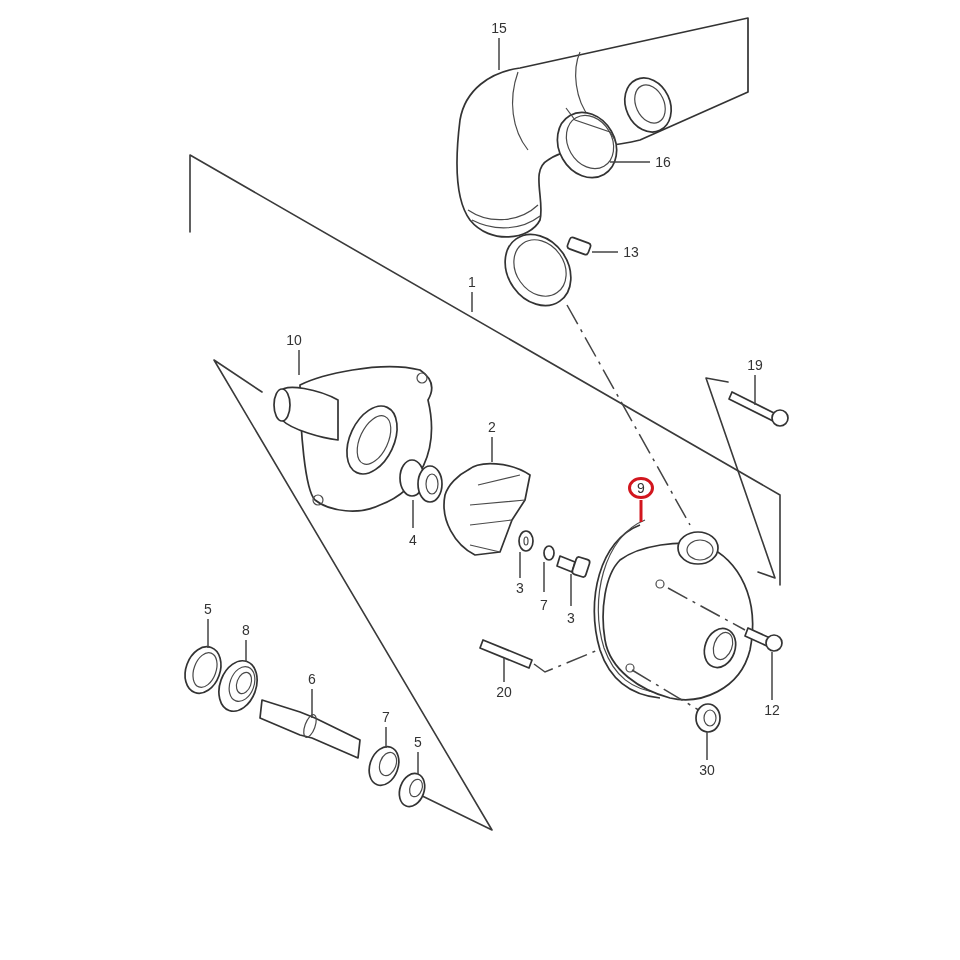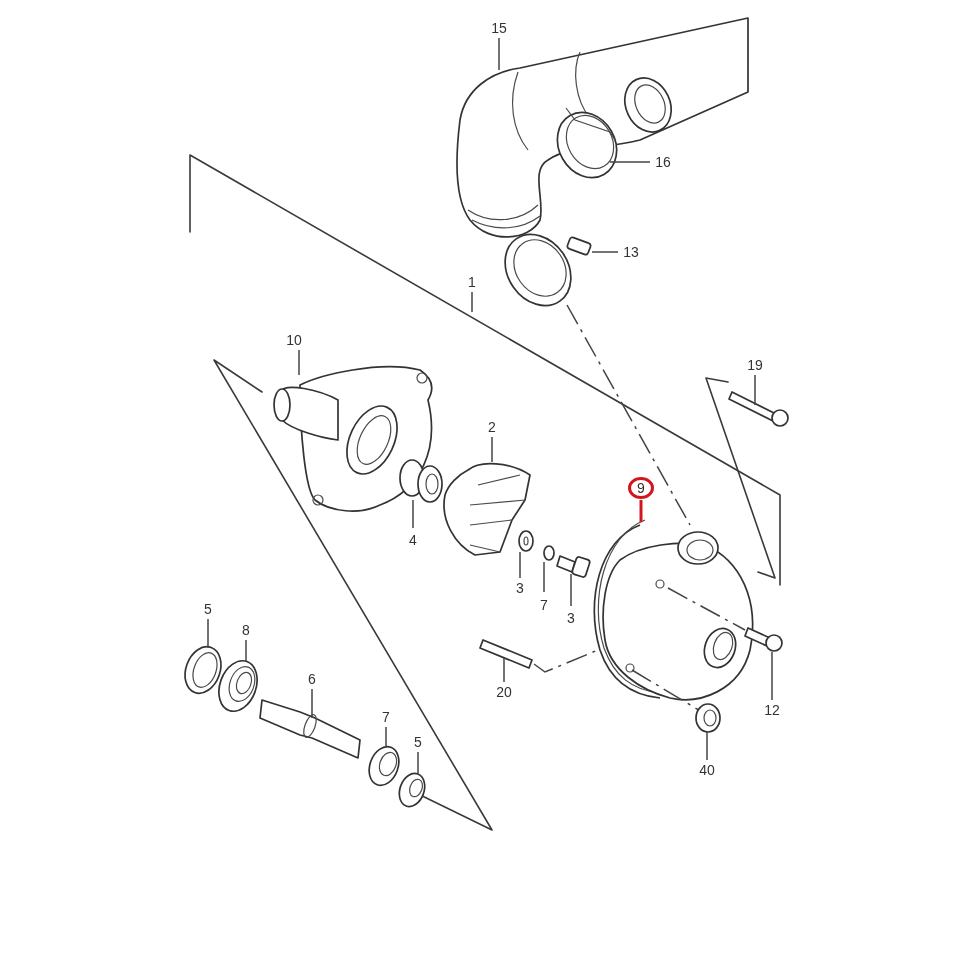--- a/index.html
+++ b/index.html
@@ -186,14 +186,14 @@
   <span class="lbl" style="left:294px;top:340px">10</span>
   <span class="lbl" style="left:208px;top:609px">5</span>
   <span class="lbl" style="left:772px;top:710px">12</span>
   <span class="lbl" style="left:571px;top:618px">3</span>
   <span class="lbl" style="left:544px;top:605px">7</span>
   <span class="lbl" style="left:499px;top:28px">15</span>
   <span class="lbl" style="left:663px;top:162px">16</span>
   <span class="lbl" style="left:631px;top:252px">13</span>
   <span class="lbl" style="left:755px;top:365px">19</span>
   <span class="lbl" style="left:504px;top:692px">20</span>
-  <span class="lbl" style="left:707px;top:770px">40</span>
+  <span class="lbl" style="left:707px;top:770px">30</span>
 </div>
 
 </body></html>

